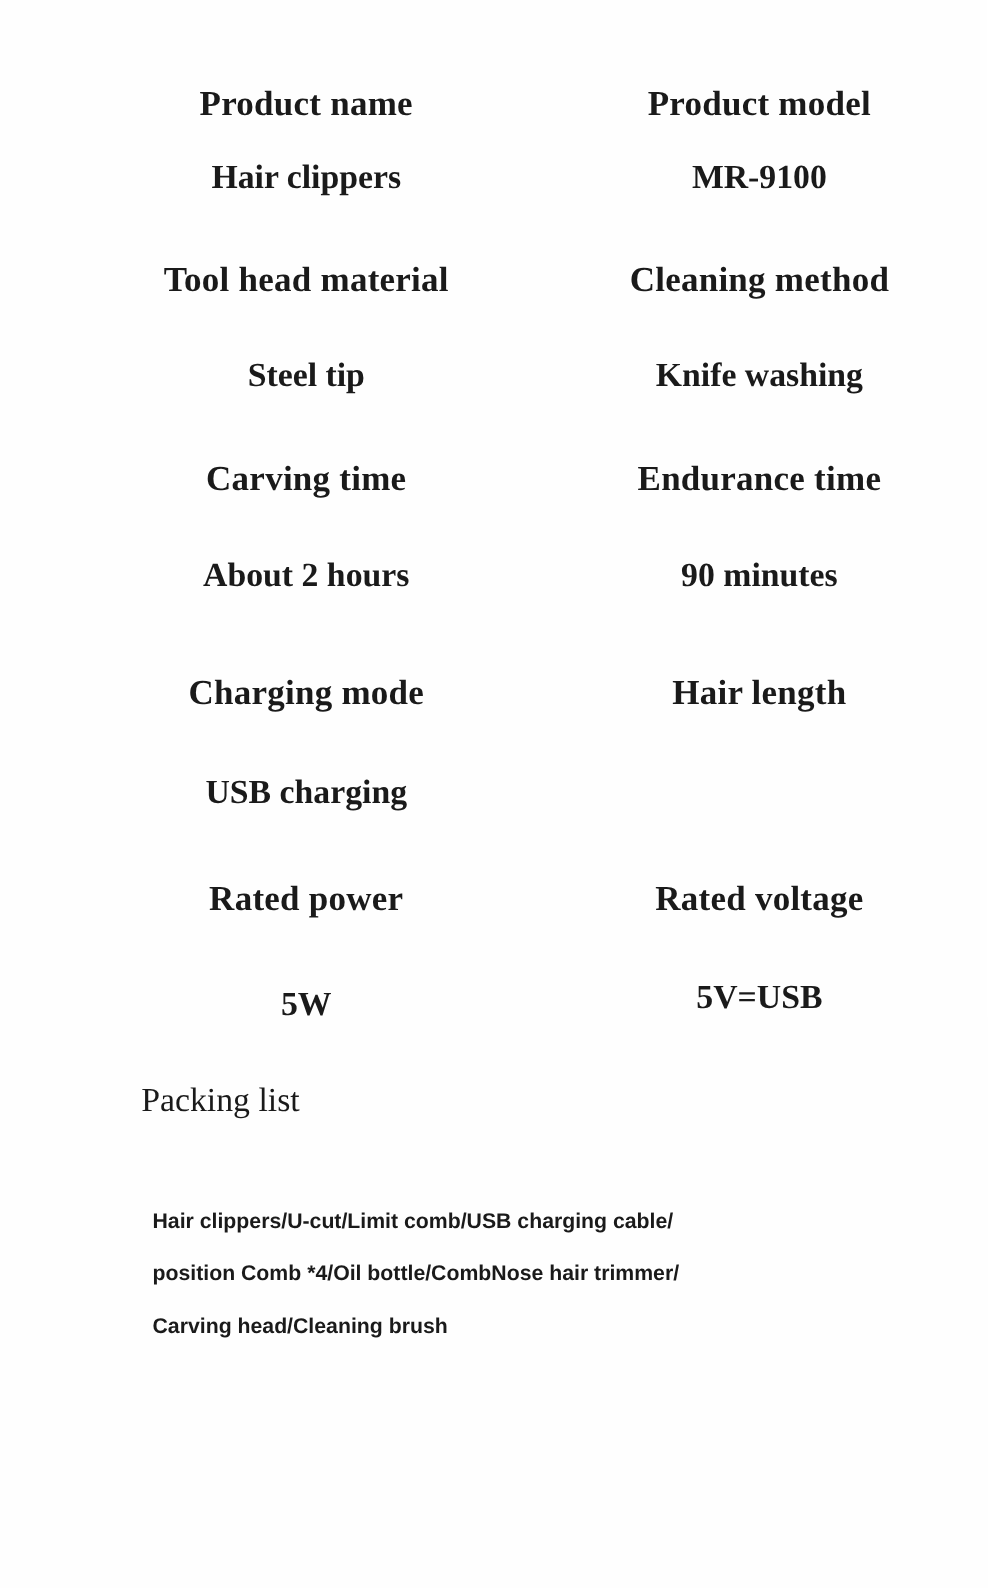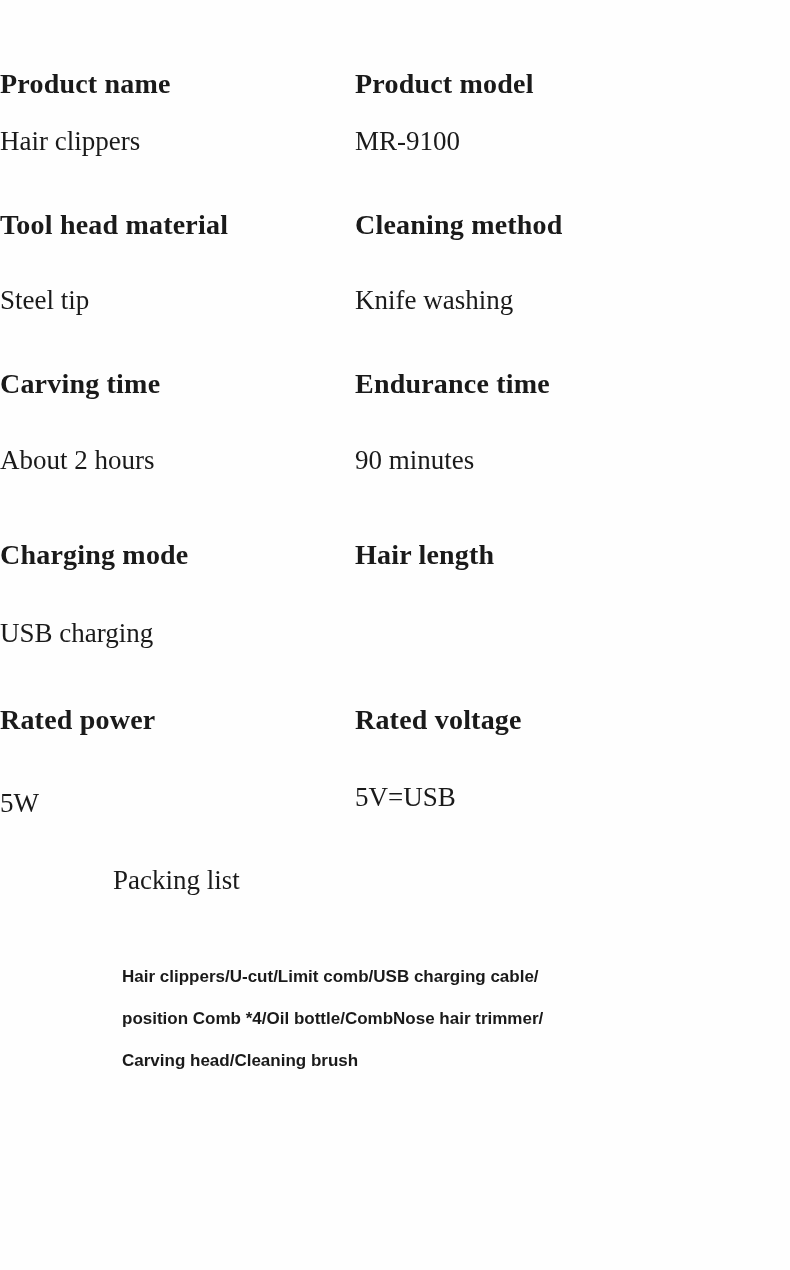--- a/index.html
+++ b/index.html
@@ -22,35 +22,36 @@
   }
   .row {
     position: absolute;
     left: 0;
     width: 790px;
     height: 34px;
   }
   .cell {
     position: absolute;
     top: 0;
-    text-align: left;
+    text-align: center;
     line-height: 34px;
     white-space: nowrap;
+    margin-left: 40px;
   }
   .cell.left  { left: 0;    width: 410px; }
   .cell.right { left: 355px; width: 425px; }
   .spec-label {
     font-family: "Liberation Serif", "DejaVu Serif", serif;
     font-weight: 700;
     font-size: 28px;
     letter-spacing: 0.2px;
   }
   .spec-value {
     font-family: "Liberation Serif", "DejaVu Serif", serif;
-    font-weight: 400;
+    font-weight: 700;
     font-size: 27px;
   }
   .packing-title {
     position: absolute;
     left: 113px;
     top: 864px;
     font-family: "Liberation Serif", "DejaVu Serif", serif;
     font-weight: 400;
     font-size: 27px;
     line-height: 32px;

